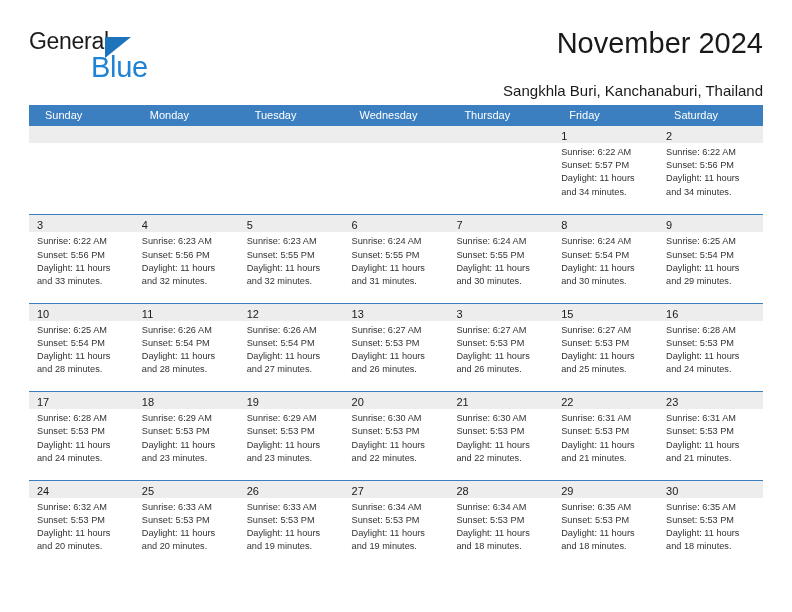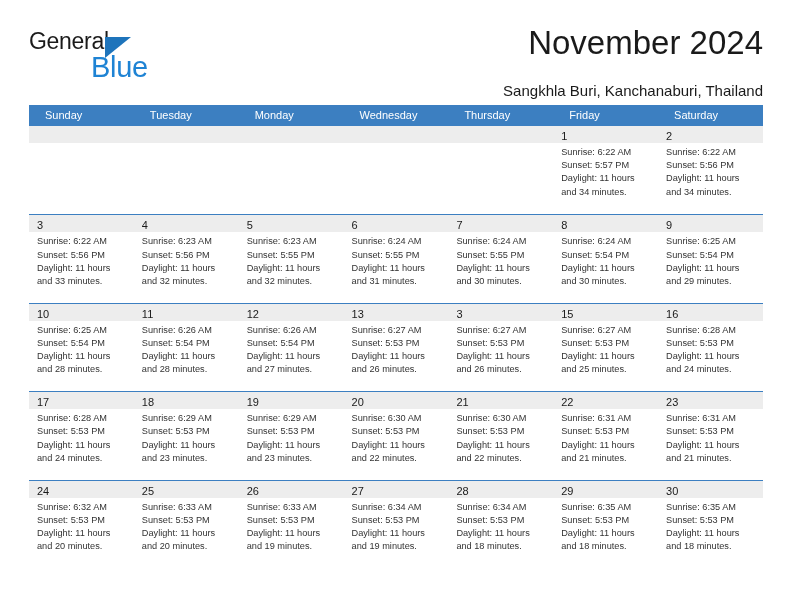--- a/index.html
+++ b/index.html
@@ -65,21 +65,21 @@
     font-family: "Liberation Sans", sans-serif;
   }
 
   .title-block {
     position: absolute;
     right: 0;
     top: 0;
     text-align: right;
   }
   .cal-title {
-    font-size: 33px;
+    font-size: 29px;
     font-weight: normal;
     color: #1a1a1a;
     line-height: 34px;
     white-space: nowrap;
   }
   .cal-subtitle {
     font-size: 15px;
     font-weight: normal;
     color: #1a1a1a;
     line-height: 22px;
@@ -167,22 +167,22 @@
     <div class="title-block">
       <div class="cal-title">November 2024</div>
       <div class="cal-subtitle">Sangkhla Buri, Kanchanaburi, Thailand</div>
     </div>
 
   </div>
 
   <div class="calendar">
     <div class="dow-row" id="dow-row">
         <div class="dow-cell">Sunday</div>
+        <div class="dow-cell">Monday</div>
         <div class="dow-cell">Tuesday</div>
-        <div class="dow-cell">Monday</div>
         <div class="dow-cell">Wednesday</div>
         <div class="dow-cell">Thursday</div>
         <div class="dow-cell">Friday</div>
         <div class="dow-cell">Saturday</div>
       </div>
     <div id="weeks-container">
         <div class="week-row first">
           <div class="day-cell empty">
             <div class="day-number-bar"><span class="day-number"></span></div>
             <div class="day-info"></div>

